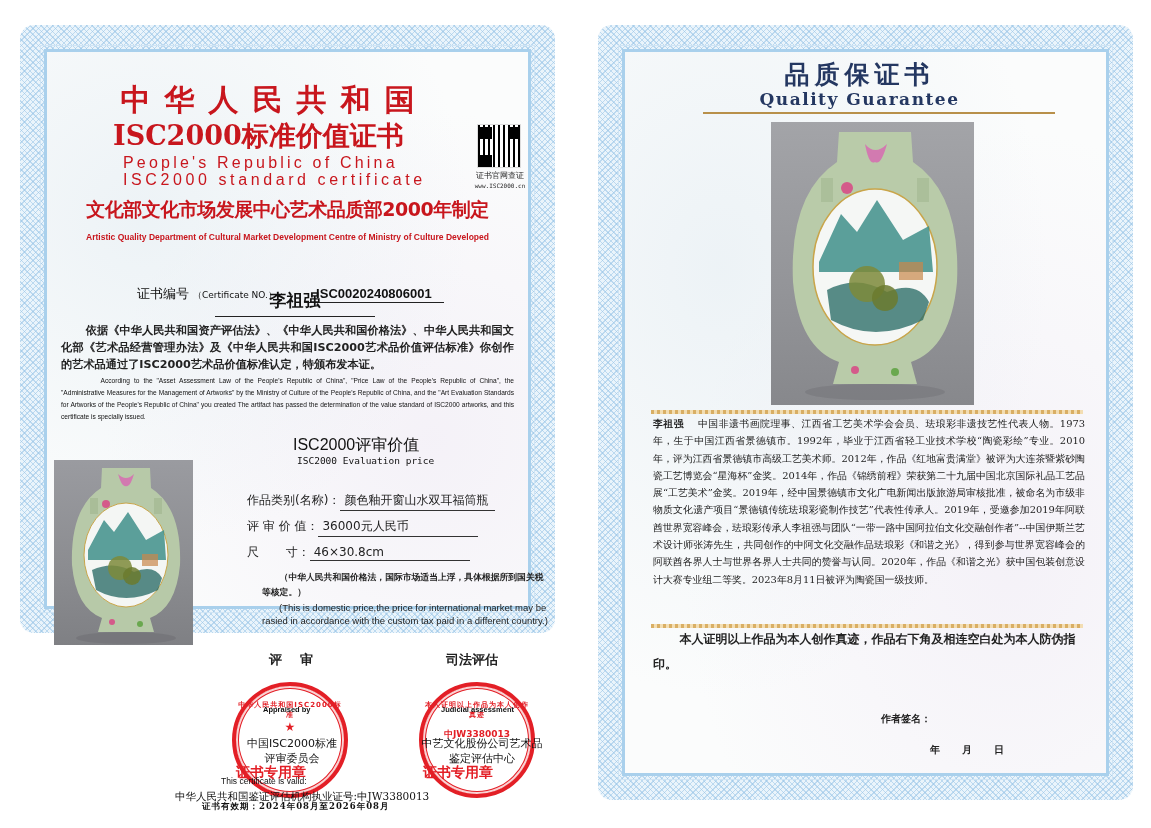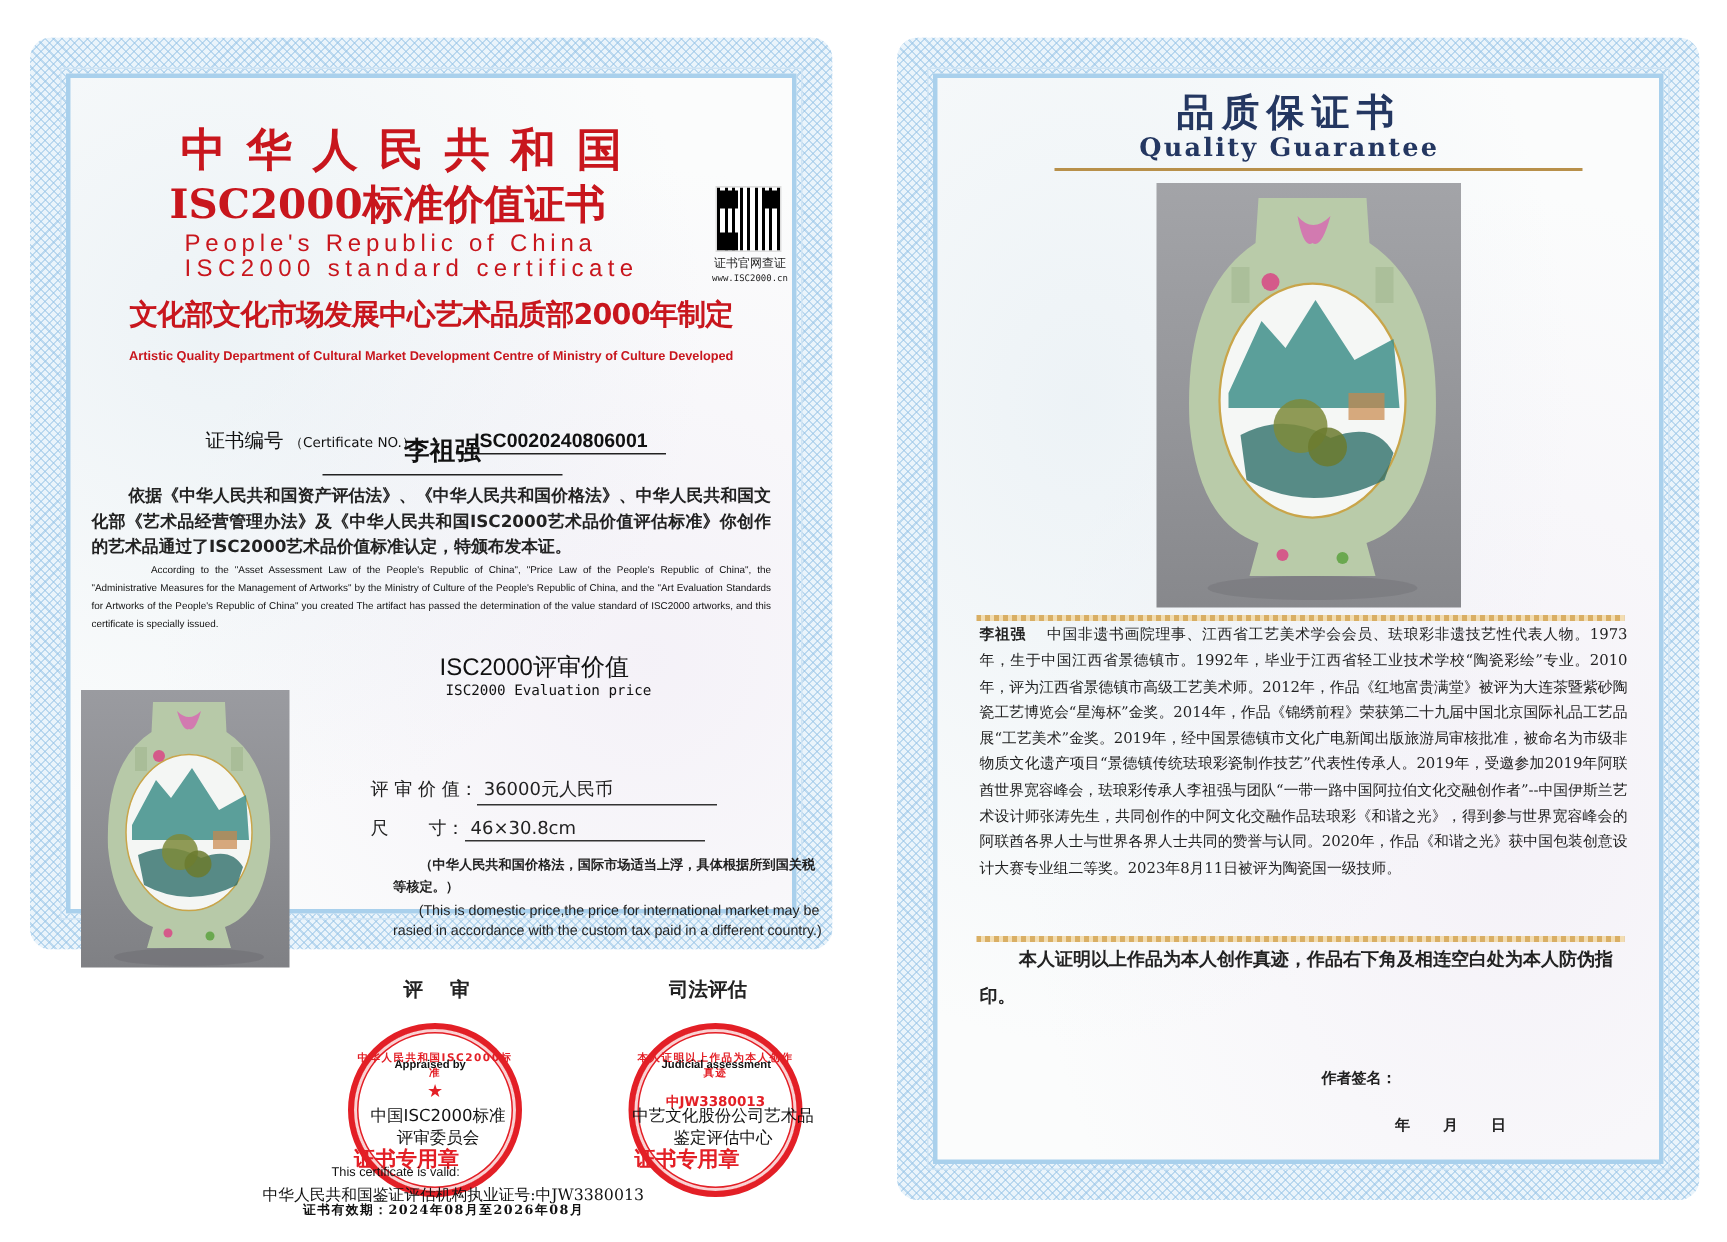--- a/index.html
+++ b/index.html
@@ -273,20 +273,24 @@
         <circle cx="66" cy="108" r="12" fill="#7d8a3a" opacity="0.85"></circle>
         <circle cx="78" cy="116" r="9" fill="#6b7a2e" opacity="0.85"></circle>
         <path d="M88 94 L104 94 L104 106 L88 106 Z" fill="#c9874a" opacity="0.7"></path>
         <path d="M64 14 Q72 22 80 14 Q76 28 72 26 Q68 28 64 14 Z" fill="#d27ab0"></path>
         <circle cx="52" cy="44" r="4" fill="#d45a8a"></circle>
         <circle cx="58" cy="162" r="3" fill="#d45a8a"></circle>
         <circle cx="86" cy="164" r="3" fill="#6aa84f"></circle>
       </svg>
     </div>
 
+    <div class="field-row row1">
+      <span class="lbl">作品类别(名称)：</span>
+      <span class="val">颜色釉开窗山水双耳福筒瓶</span>
+    </div>
     <div class="field-row row2">
       <span class="lbl">评 审 价 值：</span>
       <span class="val">36000元人民币</span>
     </div>
     <div class="field-row row3">
       <span class="lbl">尺       寸：</span>
       <span class="val">46×30.8cm</span>
     </div>
 
     <div class="note-cn">（中华人民共和国价格法，国际市场适当上浮，具体根据所到国关税等核定。）</div>

